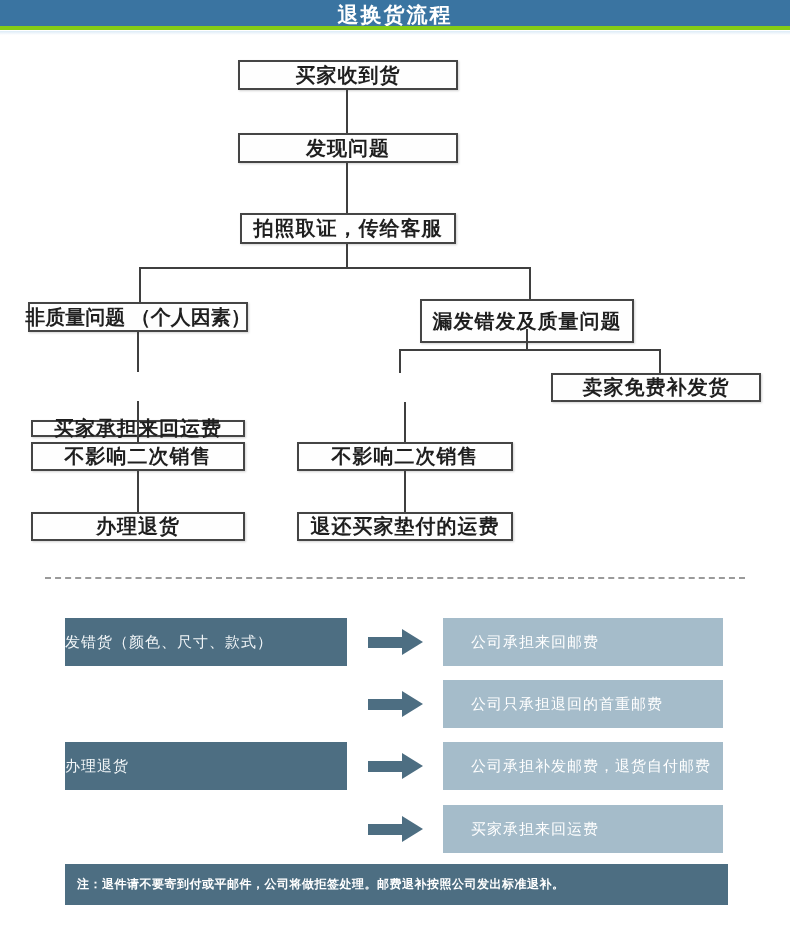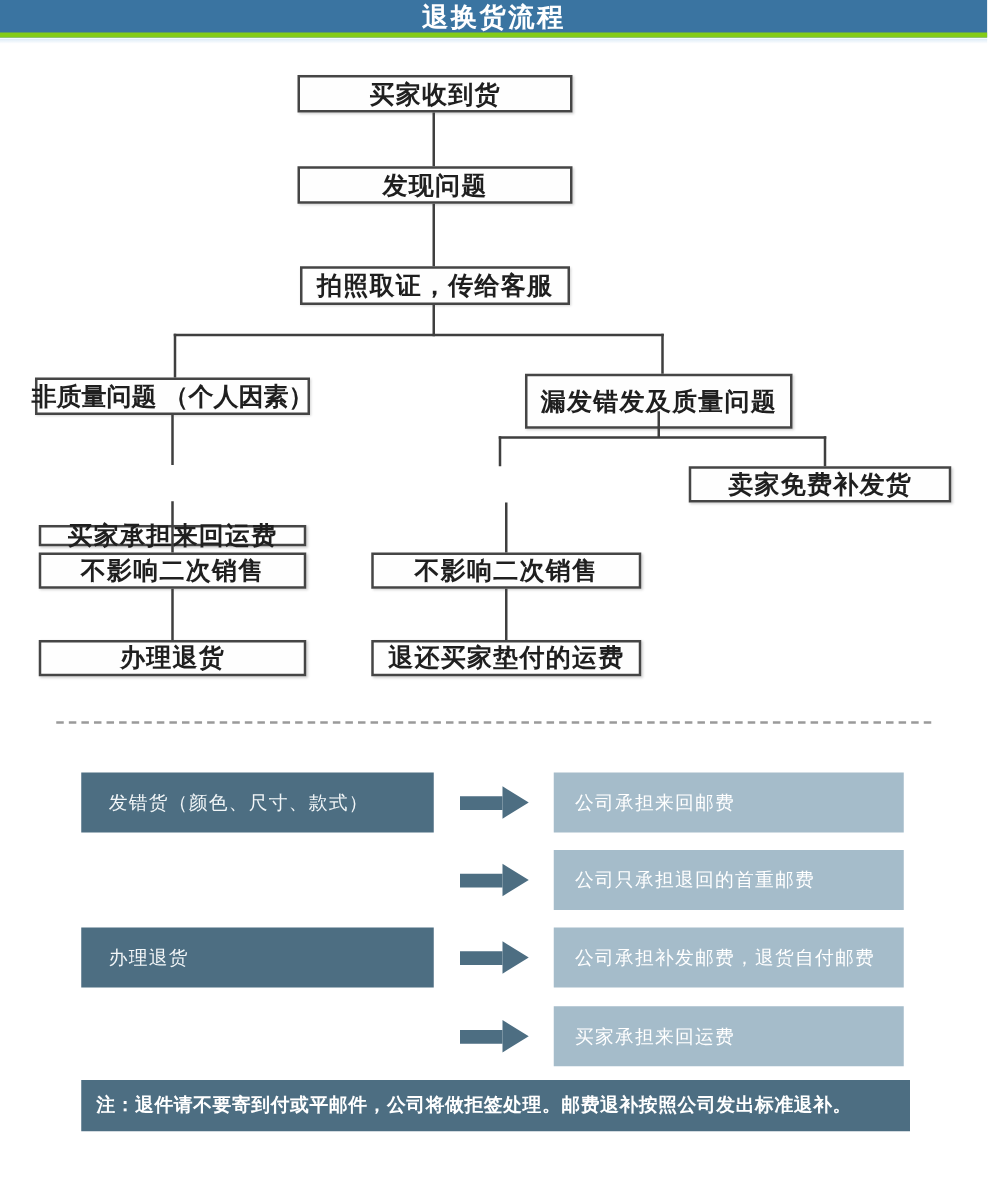--- a/index.html
+++ b/index.html
@@ -83,33 +83,32 @@
   .prow { position: absolute; left: 0; width: 790px; height: 48px; }
   .pbox-dark {
     position: absolute;
     left: 65px; top: 0;
     width: 282px; height: 48px;
     background: #4d6e82;
     color: #f2f6f8;
     font-size: 15px;
     letter-spacing: 1px;
     display: flex; align-items: center;
-    padding-left: 22px;
     white-space: nowrap;
   }
   .pbox-light {
     position: absolute;
     left: 443px; top: 0;
     width: 280px; height: 48px;
     background: #a5bcca;
     color: #ffffff;
     font-size: 15px;
     letter-spacing: 1px;
     display: flex; align-items: center;
-    padding-left: 17px;
+    padding-left: 28px;
     white-space: nowrap;
   }
   .arrow {
     position: absolute;
     left: 368px; top: 11px;
     width: 56px; height: 26px;
     display: flex; align-items: center;
   }
   .arrow-bar { width: 34px; height: 11px; background: #4d6e82; }
   .arrow-head {
@@ -119,21 +118,21 @@
     border-left: 21px solid #4d6e82;
   }
 
   
   .note-bar {
     position: absolute;
     left: 65px; top: 864px;
     width: 663px; height: 41px;
     background: #4d6e82;
     color: #ffffff;
-    font-size: 15px;
+    font-size: 12px;
     font-weight: 600;
     letter-spacing: 0.5px;
     display: flex; align-items: center;
     padding-left: 12px;
     white-space: nowrap;
   }
 </style>
 </head>
 <body>
 

